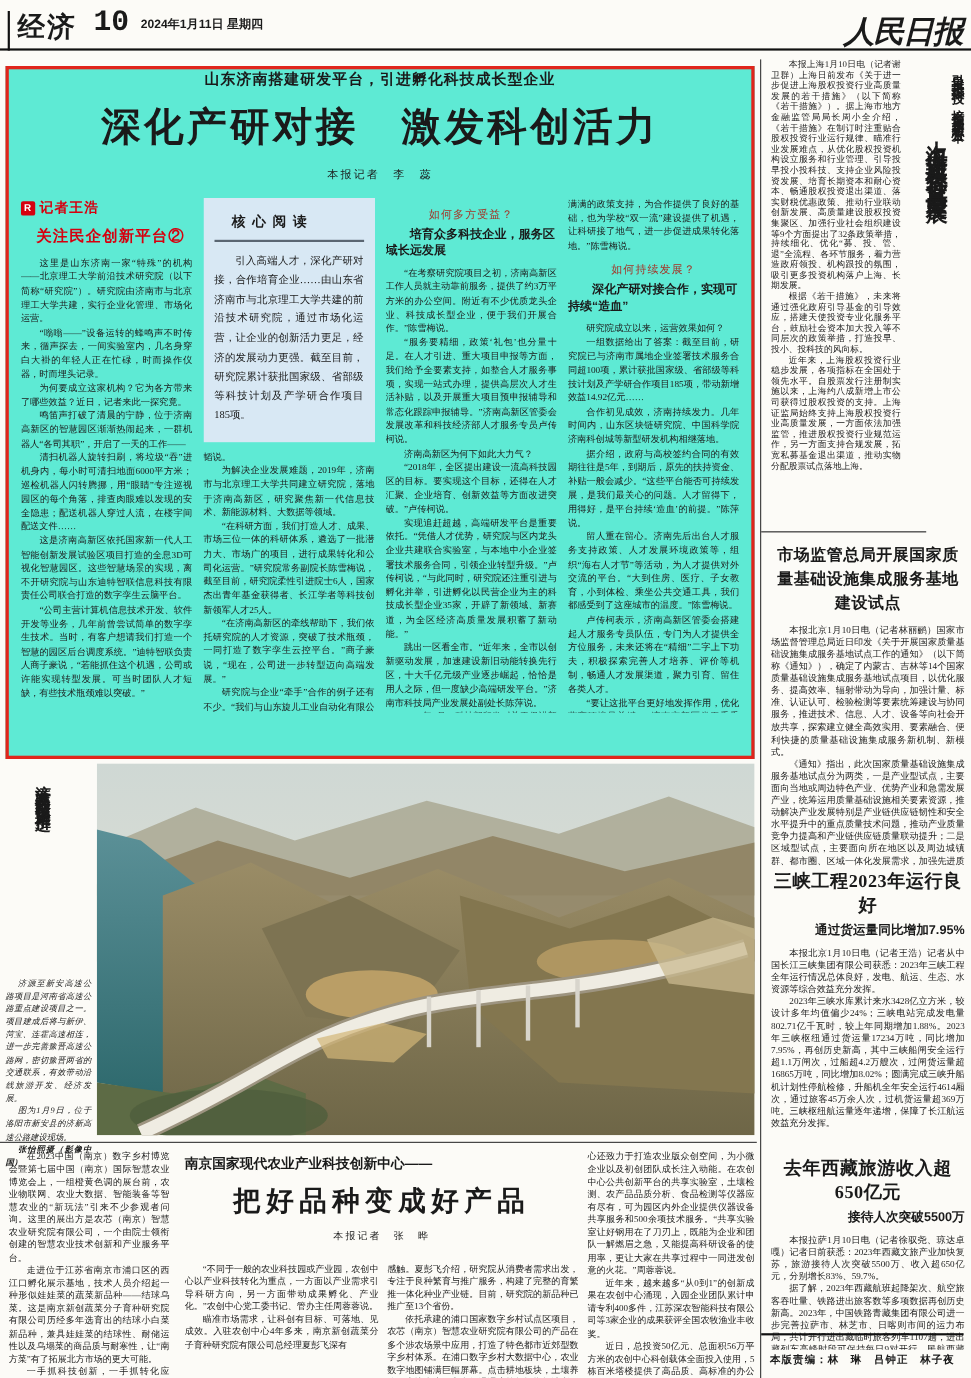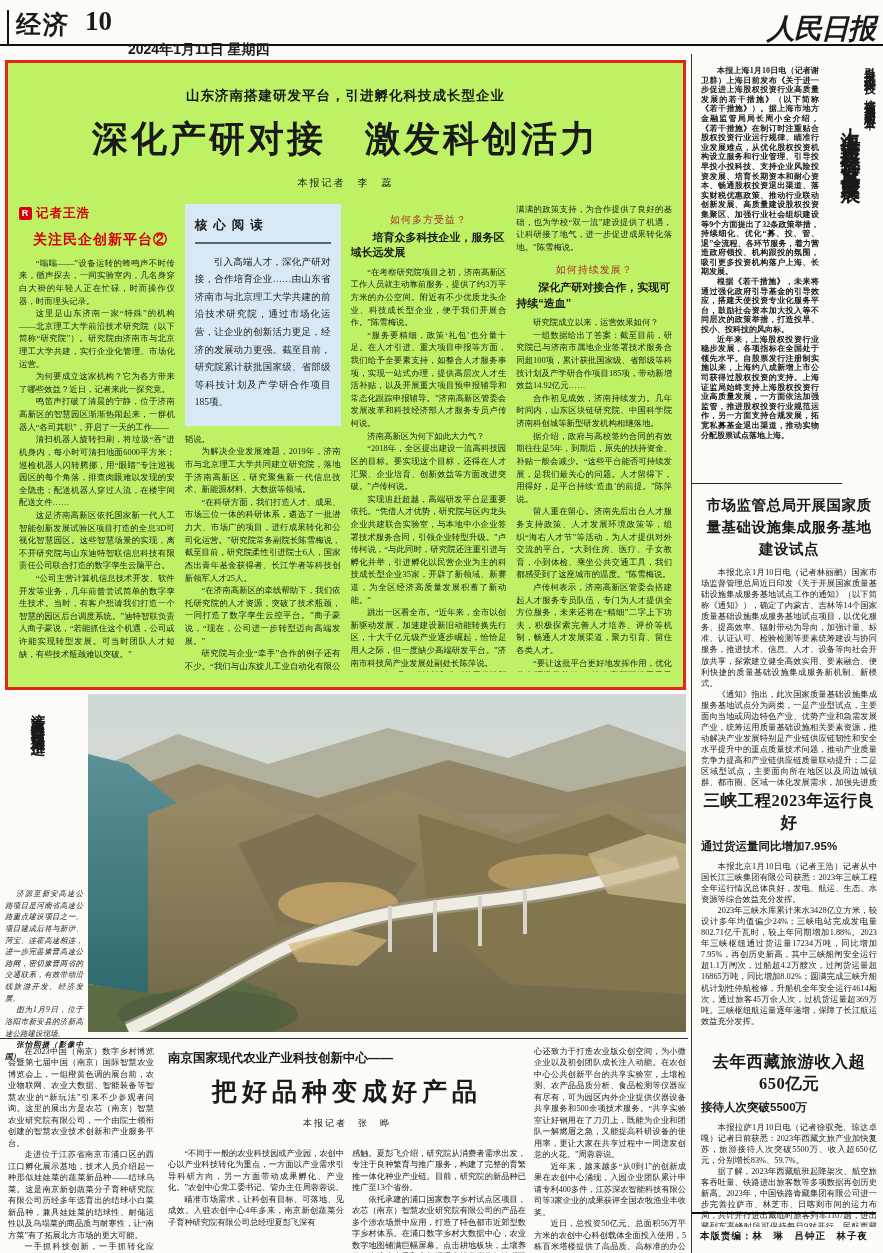--- a/index.html
+++ b/index.html
@@ -6,40 +6,40 @@
   html,body { background:#888; }
   .page {
     position: relative; width: 883px; height: 1253px;
     background: #fcfbf7; overflow: hidden; margin: 0 auto;
     font-family: "Liberation Serif", serif; color: #1a1a1a;
   }
   
   .hdr { position:absolute; left:0; top:4px; width:883px; height:42px; border-bottom:2px solid #111; }
   .hdr:before { content:""; position:absolute; left:7px; top:6px; bottom:-2px; width:2px; background:#111; }
   .hdr-sec { position:absolute; left:16px; top:4px; font-family:"Liberation Sans",sans-serif; font-weight:900; font-size:25px; letter-spacing:2px; }
-  .hdr-num { position:absolute; left:85px; top:2px; font-family:Liberation Serif, serif; font-weight:900; font-size:27px; }
-  .hdr-date { position:absolute; left:128px; top:37px; font-size:14px; font-weight:bold; font-family:"Liberation Sans",sans-serif; }
+  .hdr-num { position:absolute; left:85px; top:2px; font-family:Liberation Mono, monospace; font-weight:900; font-size:27px; }
+  .hdr-date { position:absolute; left:128px; top:10px; font-size:11px; font-weight:bold; font-family:"Liberation Sans",sans-serif; }
   .masthead { position:absolute; right:8px; top:6px; font-family:"DejaVu Serif",serif; font-style:italic; font-weight:bold; font-size:28px; letter-spacing:-1px;text-align:right; }
   
-  .main-box { position:absolute; left:5px; top:60px; width:681px; height:630px; border:3px solid #e0251b; padding-top:24px; background:#bef264; }
+  .main-box { position:absolute; left:5px; top:60px; width:681px; height:630px; border:3px solid #e0251b; background:#5eead4; }
   .m-kicker { text-align:center; font-family:"Liberation Sans",sans-serif; font-weight:bold; font-size:13.5px; letter-spacing:1px; }
   .m-headline { text-align:center; font-family:"Liberation Sans",sans-serif; font-weight:900; font-size:36px; letter-spacing:3px; margin-top:10px; }
   .m-byline { text-align:center; font-size:10px; margin-top:12px; letter-spacing:2px; }
   .m-cols { display:flex; gap:10px; padding:0 11px; margin-top:14px; height:468px; overflow:hidden; }
   .m-col { flex:1 1 0; font-size:8.4px; line-height:1.5; text-align:justify; overflow:hidden; }
   .m-col p, .r-art p, .bcol p, .caption p { margin:0; text-indent:2em; }
   p.cont { text-indent:0 !important; }
   .focus-row { display:flex; align-items:center; gap:4px; color:#d6000f; font-family:"Liberation Sans",sans-serif; font-weight:bold; font-size:12.5px; letter-spacing:1px; }
   .focus-logo { width:13px; height:13px; background:#d6000f; color:#fff; font-size:9px; display:grid; place-items:center; border-radius:2px; flex:0 0 auto; }
   .series { color:#d6000f; font-size:14px; font-weight:bold; letter-spacing:1px; margin:6px 0 8px 14px; }
   .subhead { margin:8px 0 6px; }
   .subhead .q { text-align:center; color:#a53326; font-size:10px; letter-spacing:1px; margin-bottom:3px; }
   .subhead .t { font-family:"Liberation Sans",sans-serif; font-weight:bold; font-size:11px; line-height:1.4; text-indent:2em; text-align:left; }
   .core { background:#d8e8f4; padding:12px 10px 14px; margin-bottom:8px; }
-  .core-title { font-family:"Liberation Sans",sans-serif; font-weight:bold; font-size:12.5px; letter-spacing:6px; }
+  .core-title { font-family:"Liberation Sans",sans-serif; font-weight:bold; font-size:12.5px; letter-spacing:6px;margin-left:16px; }
   .core-rule { height:2px; background:#5a6672; margin:7px 0 10px; }
   .core-text { font-size:9.5px; line-height:1.85; text-align:justify; text-indent:2em; }
   
   .photo-sec { position:absolute; left:0; top:694px; width:686px; height:341px; }
   .vtitle { position:absolute; left:28px; top:8px; writing-mode:vertical-rl; font-weight:bold; font-size:14.5px; letter-spacing:2.5px; font-family:"Liberation Serif",serif; }
   .caption { position:absolute; left:5px; top:194px; width:78px; font-size:7.5px; line-height:1.55; font-style:italic; text-align:justify; }
   .caption p { text-indent:1.5em; }
   .caption .credit { font-weight:bold; text-indent:1.5em; }
   .photo { position:absolute; left:88px; top:0; width:598px; height:338px; display:block; }
   .bottom-rule { position:absolute; left:0; top:1038px; width:688px; border-top:1.5px solid #333; }
@@ -49,32 +49,32 @@
   .b1 { left:8px;   top:2px;   width:146px; height:207px; }
   .b2 { left:168px; top:104px; width:176px; height:105px; }
   .b3 { left:352px; top:104px; width:174px; height:105px; }
   .b4 { left:534px; top:2px;   width:152px; height:207px; }
   .bhead { position:absolute; left:168px; top:6px; width:358px; }
   .b-kicker { font-family:"Liberation Sans",sans-serif; font-weight:bold; font-size:12.5px; }
   .b-headline { text-align:center; font-family:Liberation Sans, sans-serif; font-weight:900; font-size:25px; letter-spacing:5px; margin-top:8px; }
   .b-byline { text-align:center; font-size:9px; margin-top:9px; letter-spacing:2px; }
   
   .rail { position:absolute; left:691px; top:54px; width:192px; height:1199px; border-left:1px solid #333; }
-  .r1-text { position:absolute; left:9px; top:12px; width:118px; height:430px; font-size:8px; line-height:1.2; text-align:justify; overflow:hidden;font-weight:bold; }
+  .r1-text { position:absolute; left:9px; top:0; width:118px; height:430px; font-size:8px; line-height:1.2; text-align:justify; overflow:hidden; }
   .r1-text p { margin:0; text-indent:2em; }
   .r1-headline { position:absolute; left:146px; top:58px; writing-mode:vertical-rl; font-family:"Liberation Sans",sans-serif; font-weight:900; font-size:20px; letter-spacing:4px; }
   .r1-kicker { position:absolute; left:170px; top:4px; writing-mode:vertical-rl; font-family:"Liberation Sans",sans-serif; font-weight:bold; font-size:11.5px; letter-spacing:2px; }
   .r-div1 { position:absolute; left:0; top:429px; width:150px; border-top:1.5px solid #222; }
   .r-art { position:absolute; left:9px; width:176px; font-size:8.3px; line-height:1.33; text-align:justify; overflow:hidden; }
   .r-a2 { top:441px; height:292px; }
   .r-a3 { top:736px; height:237px; }
   .r-a4 { top:977px; height:176px;margin-top:20px; }
   .r-h-lg { text-align:center; font-family:"Liberation Sans",sans-serif; font-weight:900; font-size:14.5px; line-height:1.5; letter-spacing:0.5px; margin-bottom:7px; }
   .r-h-xl { text-align:center; font-family:"Liberation Serif",serif; font-weight:900; font-size:16.5px; letter-spacing:0.5px; }
-  .r-sh { text-align:left; font-family:"Liberation Sans",sans-serif; font-weight:bold; font-size:11.5px; margin:5px 0 7px; }
+  .r-sh { text-align:right; font-family:"Liberation Sans",sans-serif; font-weight:bold; font-size:11.5px; margin:5px 0 7px; }
   .r-footrule { position:absolute; left:0; top:1158px; width:184px; border-top:2px solid #111; }
   .r-editors { position:absolute; left:0; top:1176px; width:184px; text-align:center; font-weight:bold; font-size:9.5px; letter-spacing:1px; }
 </style>
 </head>
 <body>
 
 <div class="page">
 
   <div class="hdr">
     <div class="hdr-sec">经济</div>
@@ -88,22 +88,22 @@
     <h1 class="m-headline">深化产研对接　激发科创活力</h1>
     <div class="m-byline">本报记者　李　蕊</div>
     <div class="m-cols">
       <div class="m-col">
         <div class="focus-row">
           <span class="focus-logo">R</span>
           <span>记者王浩</span>
         </div>
         <div class="series">关注民企创新平台②</div>
         <div>
+            <p>这里是山东济南一家“特殊”的机构——北京理工大学前沿技术研究院（以下简称“研究院”）。研究院由济南市与北京理工大学共建，实行企业化管理、市场化运营。</p>
             <p>“嗡嗡——”设备运转的蜂鸣声不时传来，循声探去，一间实验室内，几名身穿白大褂的年轻人正在忙碌，时而操作仪器，时而埋头记录。</p>
-            <p>这里是山东济南一家“特殊”的机构——北京理工大学前沿技术研究院（以下简称“研究院”）。研究院由济南市与北京理工大学共建，实行企业化管理、市场化运营。</p>
             <p>为何要成立这家机构？它为各方带来了哪些效益？近日，记者来此一探究竟。</p>
           </div>
         <div>
             <p>鸣笛声打破了清晨的宁静，位于济南高新区的智慧园区渐渐热闹起来，一群机器人“各司其职”，开启了一天的工作——</p>
             <p>清扫机器人旋转扫刷，将垃圾“吞”进机身内，每小时可清扫地面6000平方米；巡检机器人闪转腾挪，用“眼睛”专注巡视园区的每个角落，排查肉眼难以发现的安全隐患；配送机器人穿过人流，在楼宇间配送文件……</p>
             <p>这是济南高新区依托国家新一代人工智能创新发展试验区项目打造的全息3D可视化智慧园区。这些智慧场景的实现，离不开研究院与山东迪特智联信息科技有限责任公司联合打造的数字孪生云脑平台。</p>
             <p>“公司主营计算机信息技术开发、软件开发等业务，几年前曾尝试简单的数字孪生技术。当时，有客户想请我们打造一个智慧的园区后台调度系统。”迪特智联负责人商子豪说，“若能抓住这个机遇，公司或许能实现转型发展。可当时团队人才短缺，有些技术瓶颈难以突破。”</p>
           </div>
       </div>
       <div class="m-col">

